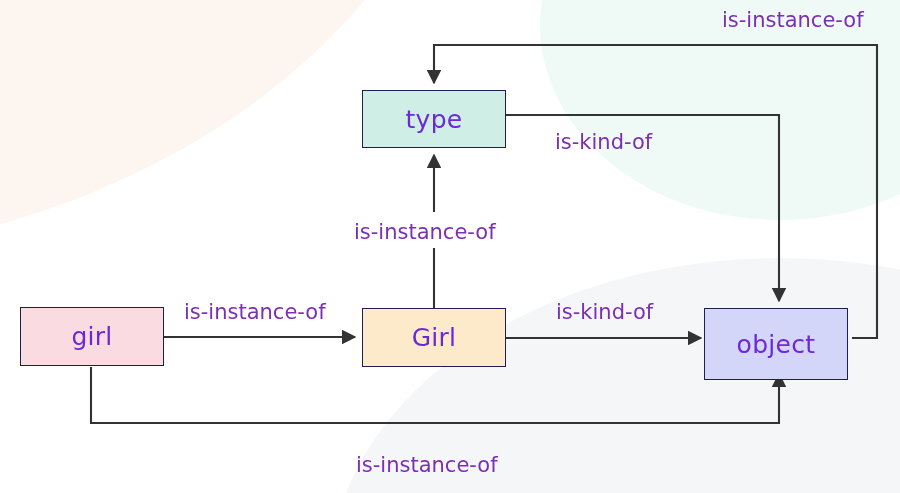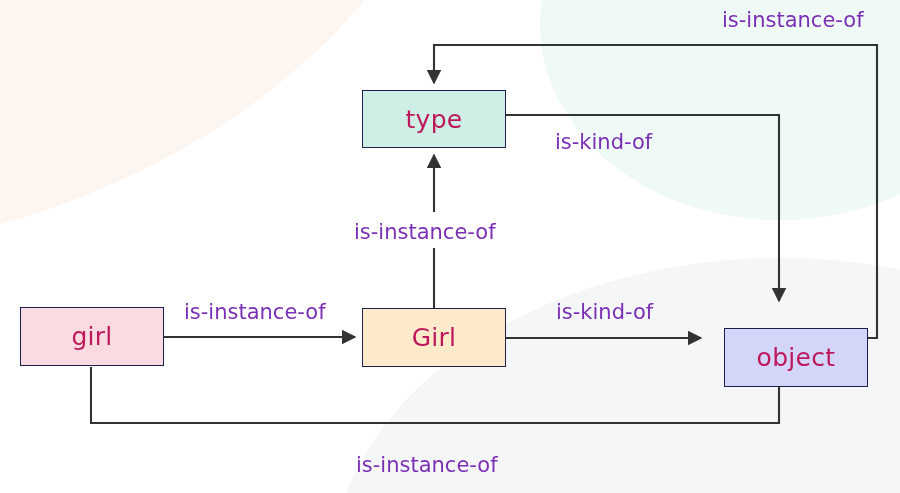--- a/index.html
+++ b/index.html
@@ -59,28 +59,28 @@
   }
   
   .node {
     position: absolute;
     box-sizing: border-box;
     border: 1.6px solid #1f1f4d;
     display: flex;
     align-items: center;
     justify-content: center;
     font-size: 25px;
-    color: #be185d;
+    color: #6d28d9;
     letter-spacing: 0.3px;
     z-index: 3;
   }
   #node-type   { left: 362px; top: 90px;  width: 144px; height: 58px; background: #cfeee6; }
   #node-girl   { left: 20px;  top: 307px; width: 144px; height: 59px; background: #fadbe1; }
   #node-Girl   { left: 362px; top: 308px; width: 144px; height: 59px; background: #fdeacb; }
-  #node-object { left: 724px; top: 308px; width: 144px; height: 59px; background: #d3d6f8; margin-top: 20px; }
+  #node-object { left: 704px; top: 308px; width: 144px; height: 72px; background: #d3d6f8; }
 
   
   .edge-label {
     position: absolute;
     font-size: 21px;
     color: #7b2fb5;
     white-space: nowrap;
     z-index: 4;
     padding: 1px 4px;
   }

